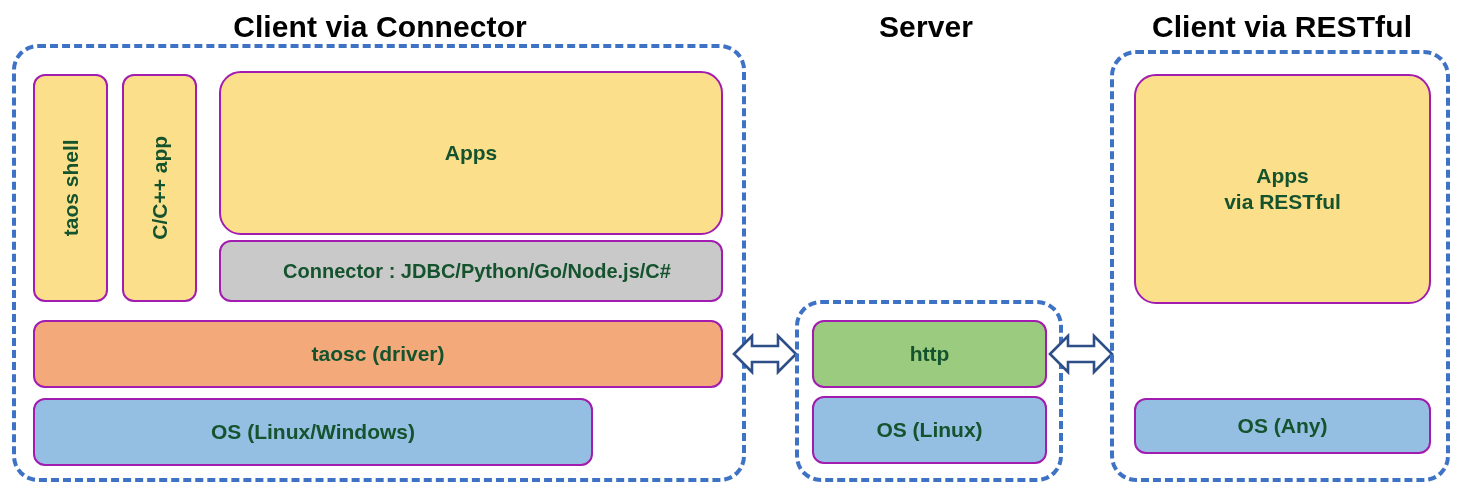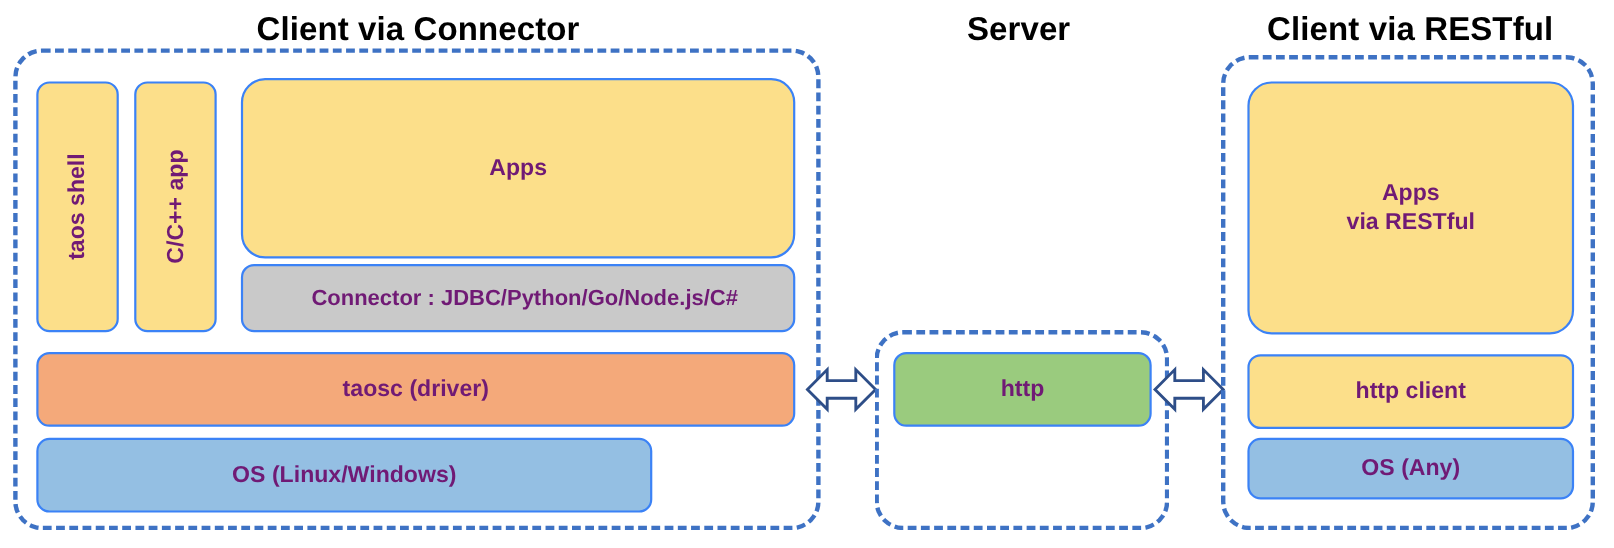--- a/index.html
+++ b/index.html
@@ -33,27 +33,27 @@
     border: 4px dashed #3E72C4;
     border-radius: 26px;
     box-sizing: border-box;
     background: transparent;
   }
 
   
   .box {
     position: absolute;
     box-sizing: border-box;
-    border: 2px solid #3b82f6;
+    border: 2px solid #a21caf;
     border-radius: 12px;
     display: flex;
     align-items: center;
     justify-content: center;
     text-align: left;
-    color: #701a75;
+    color: #14532d;
     font-weight: bold;
     font-size: 21px;
     line-height: 1.22;
   }
   .box.yellow { background: #FCDF8A; }
   .box.orange { background: #F4A97A; }
   .box.green  { background: #9ACB7E; }
   .box.blue   { background: #94BFE3; }
   .box.gray   { background: #C9C9C9; }
 
@@ -112,35 +112,35 @@
       <polygon points="2,26 20,8 20,18 46,18 46,8 64,26 46,44 46,34 20,34 20,44" fill="#ffffff" stroke="#2E4E88" stroke-width="2.6" stroke-linejoin="miter"></polygon>
     </svg>
   </div>
 
   <div class="group" style="left:795px; top:300px; width:268px; height:182px;"></div>
 
   <div class="box green" style="left:812px; top:320px; width:235px; height:68px;">
     <span>http</span>
   </div>
 
+  <div class="box blue" style="left:812px; top:396px; width:235px; height:68px;">
+    <span>OS (Linux)</span>
+  </div>
 
   <div class="arrow" style="left:1048px; top:328px;">
     <svg width="66" height="52" viewBox="0 0 66 52">
       <polygon points="2,26 20,8 20,18 46,18 46,8 64,26 46,44 46,34 20,34 20,44" fill="#ffffff" stroke="#2E4E88" stroke-width="2.6" stroke-linejoin="miter"></polygon>
     </svg>
   </div>
 
   <div class="group" style="left:1110px; top:50px; width:340px; height:432px;"></div>
 
   <div class="box yellow" style="left:1134px; top:74px; width:297px; height:230px; border-radius:22px; flex-direction:column;">
     <span>Apps</span>
     <span>via RESTful</span>
   </div>
 
-  <div class="box yellow" style="left:1134px; top:322px; width:297px; height:68px;">
-    <span>http client</span>
-  </div>
 
   <div class="box blue" style="left:1134px; top:398px; width:297px; height:56px;">
     <span>OS (Any)</span>
   </div>
 
 </div>
 
 </body></html>

